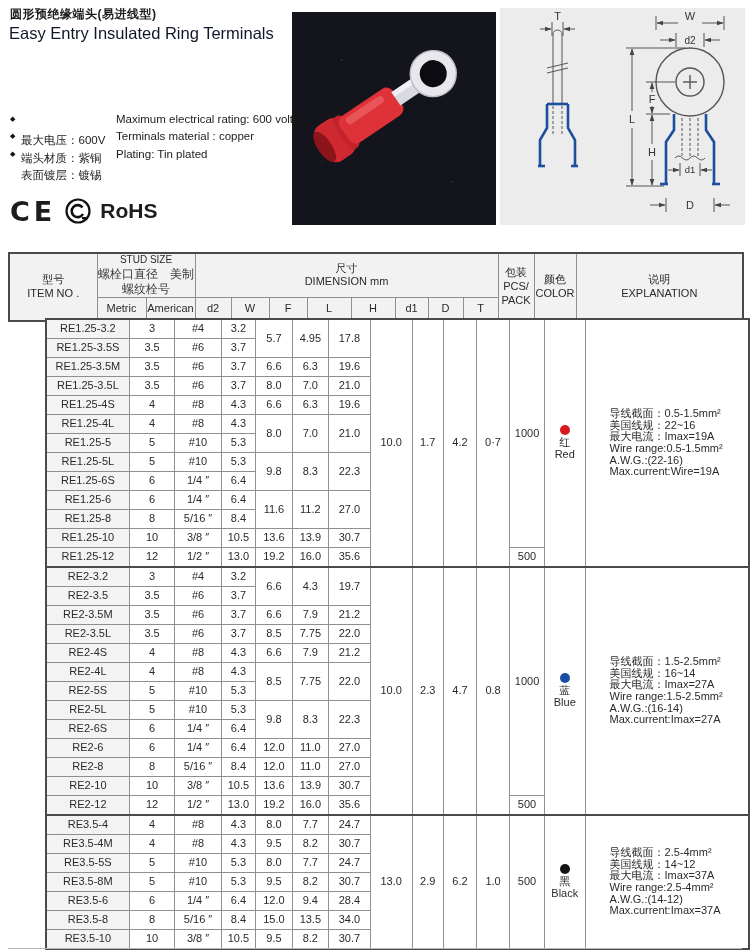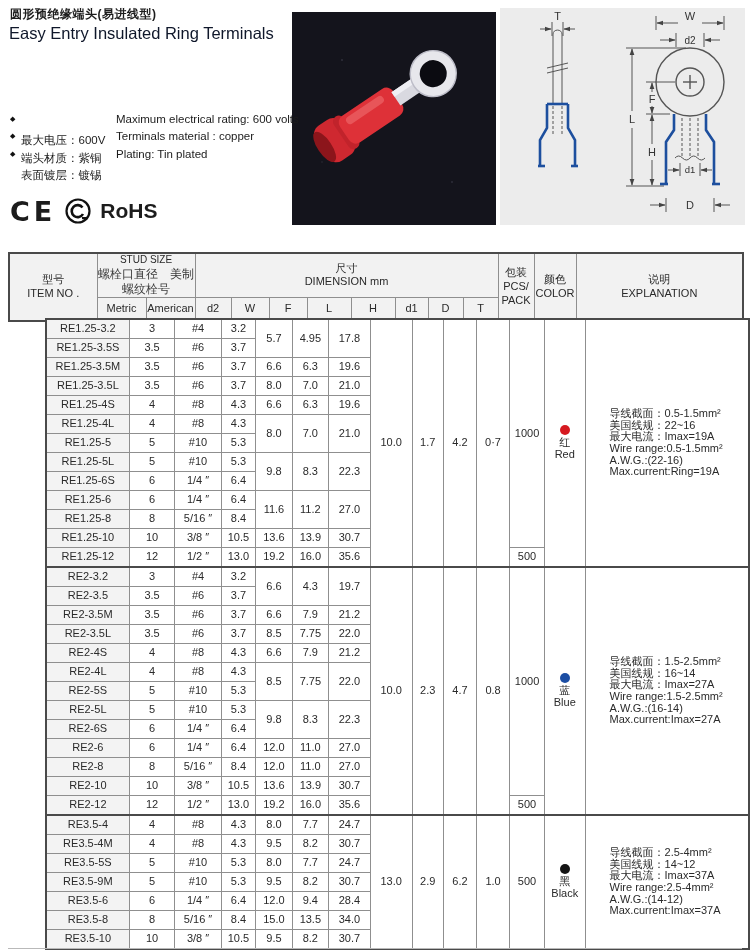--- a/index.html
+++ b/index.html
@@ -286,21 +286,21 @@
           <div class="dot" style="background: rgb(214, 25, 32);"></div>
           <div>红</div>
           <div>Red</div>
         </td>
         <td class="expl" rowspan="13">
           <div>导线截面：0.5-1.5mm²</div>
           <div>美国线规：22~16</div>
           <div>最大电流：Imax=19A</div>
           <div>Wire range:0.5-1.5mm²</div>
           <div>A.W.G.:(22-16)</div>
-          <div>Max.current:Ring=19A</div>
+          <div>Max.current:Wire=19A</div>
         </td>
       </tr>
       <tr>
         <td class="item">RE1.25-3.5S</td>
         <td>3.5</td>
         <td>#6</td>
         <td>3.7</td>
       </tr>
       <tr>
         <td class="item">RE1.25-3.5M</td>
@@ -559,21 +559,21 @@
       <tr>
         <td class="item">RE3.5-5S</td>
         <td>5</td>
         <td>#10</td>
         <td>5.3</td>
         <td>8.0</td>
         <td>7.7</td>
         <td>24.7</td>
       </tr>
       <tr>
-        <td class="item">RE3.5-9M</td>
+        <td class="item">RE3.5-8M</td>
         <td>5</td>
         <td>#10</td>
         <td>5.3</td>
         <td>9.5</td>
         <td>8.2</td>
         <td>30.7</td>
       </tr>
       <tr>
         <td class="item">RE3.5-6</td>
         <td>6</td>

